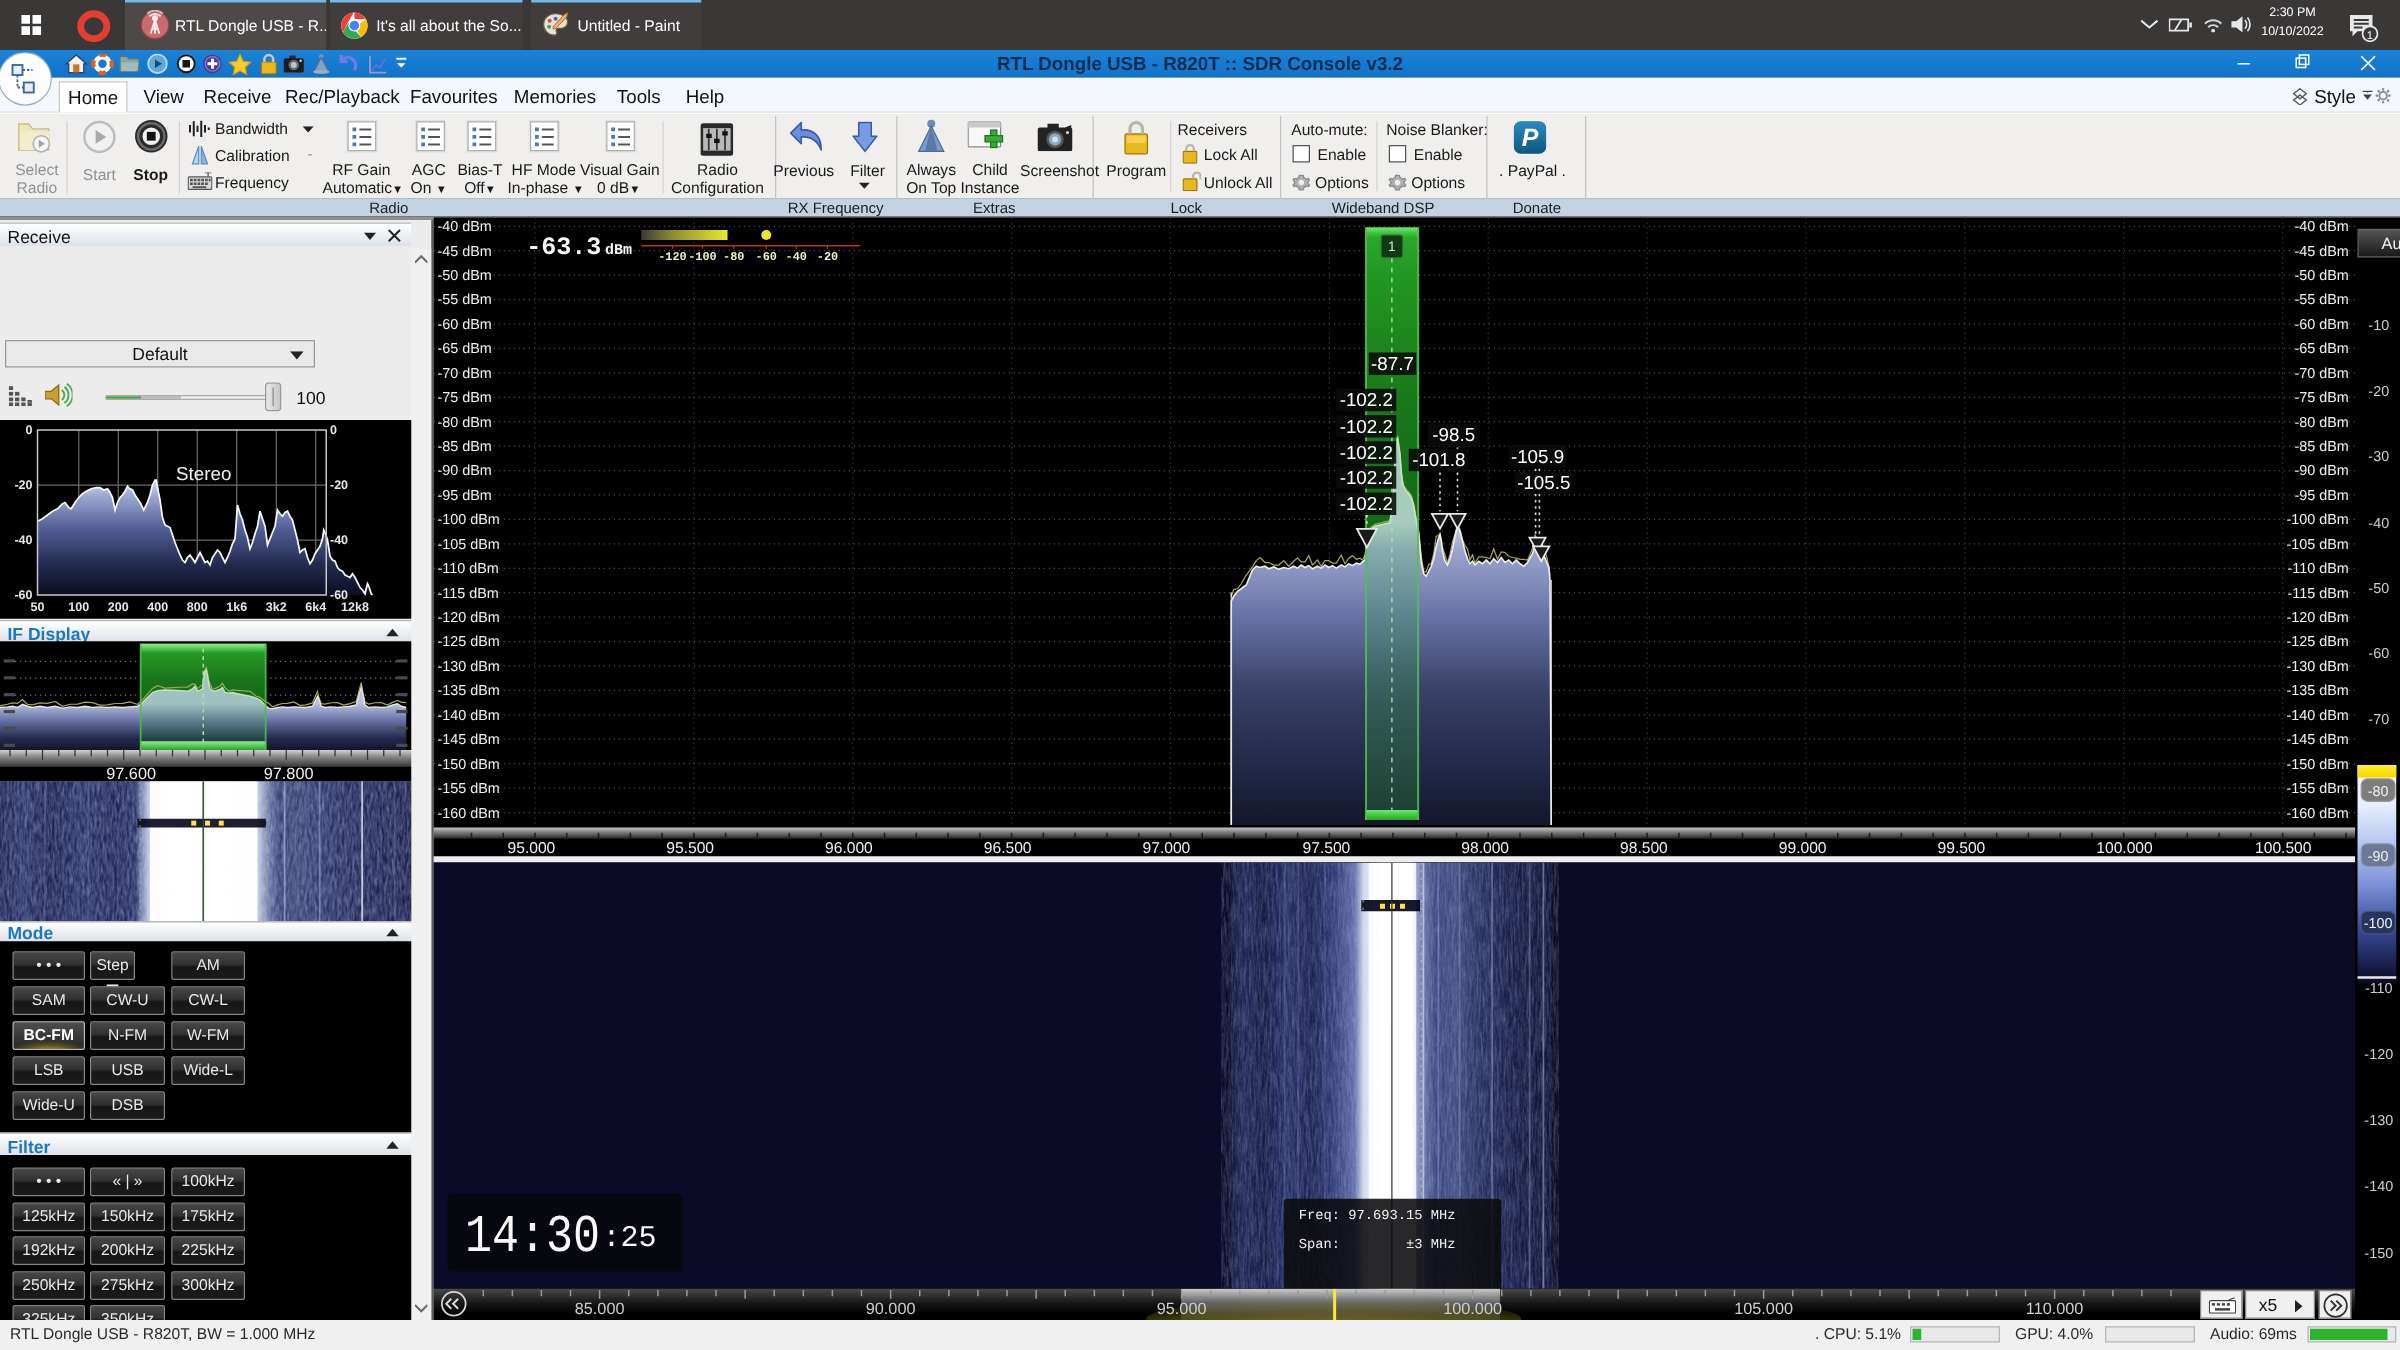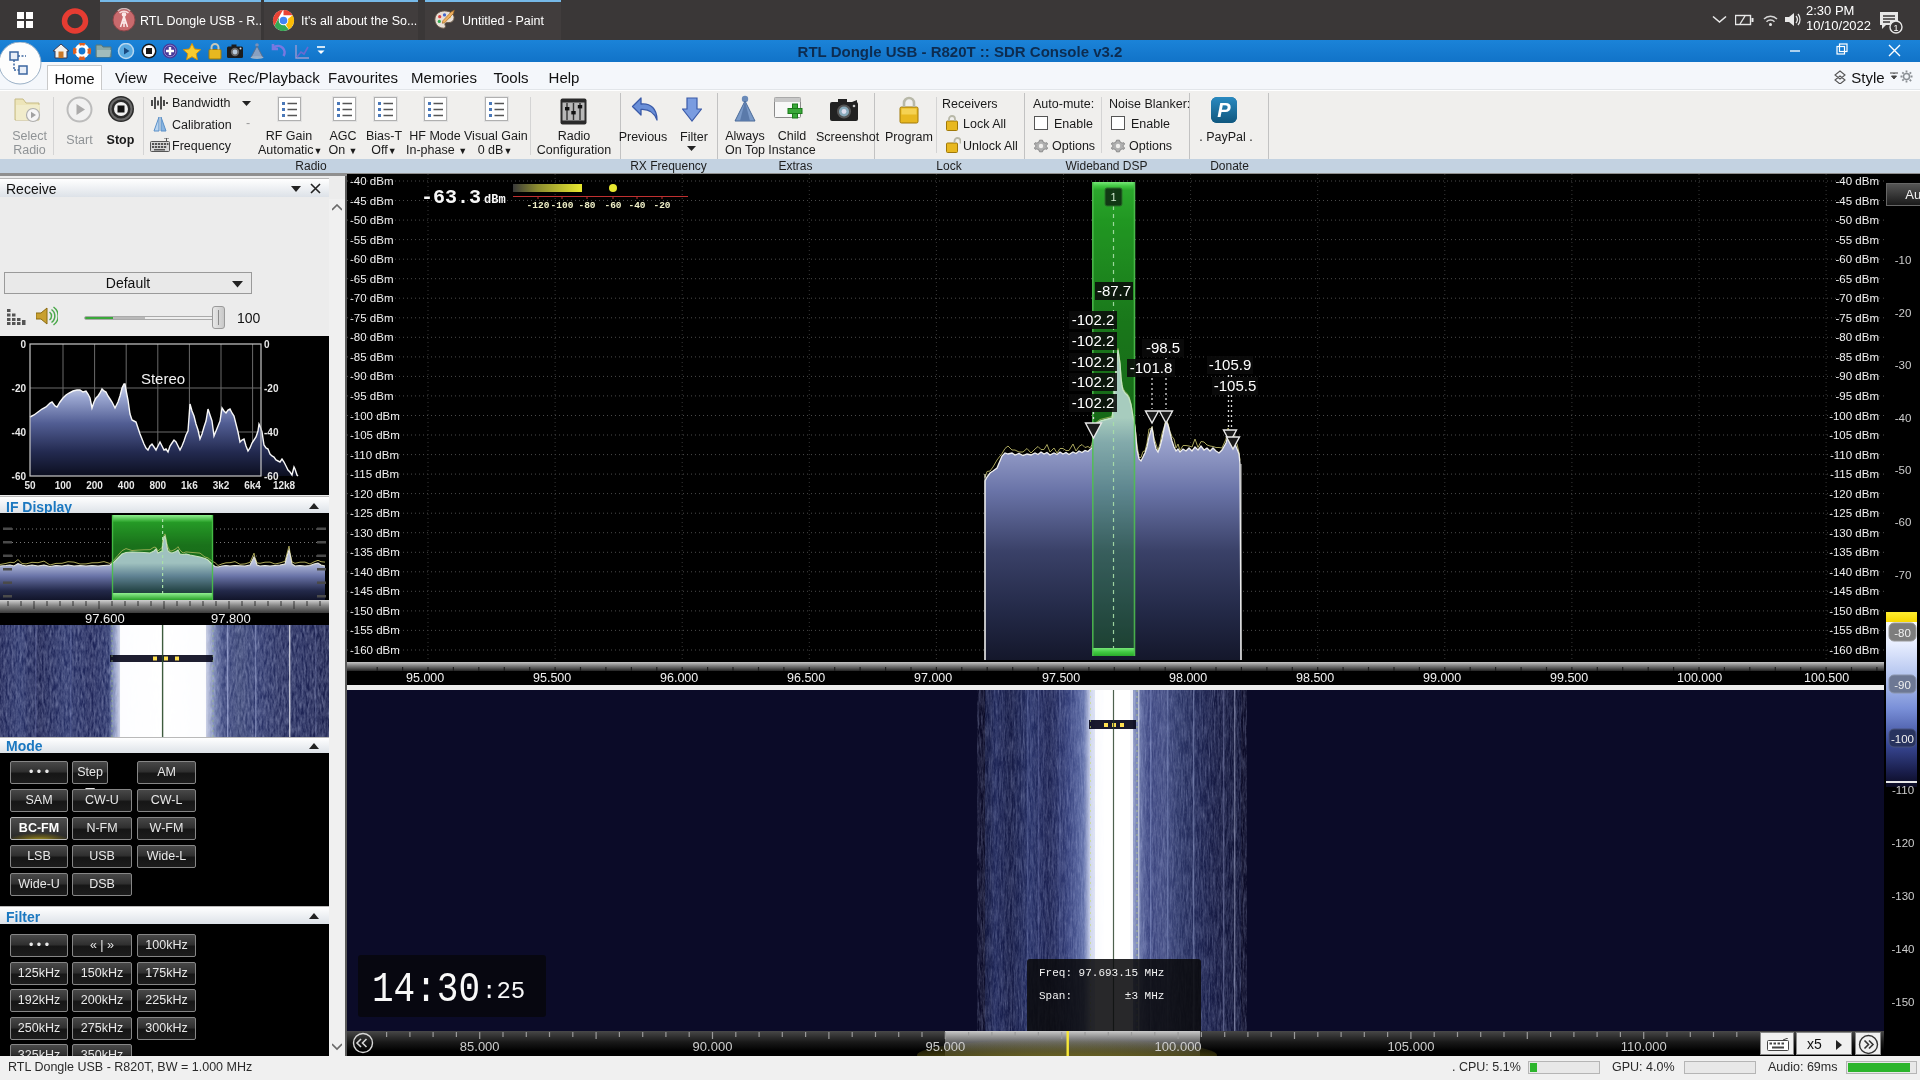--- a/index.html
+++ b/index.html
@@ -95,21 +95,21 @@
       <g fill="none" stroke="#e8e8e8" stroke-width="1.5">
         <path d="M2 6 a9 9 0 0 1 13 0" opacity=".9"></path>
         <path d="M4.5 8.8 a5.5 5.5 0 0 1 8 0" opacity=".9"></path>
       </g>
       <circle cx="8.5" cy="11.5" r="1.5" fill="#e8e8e8"></circle>
     </svg>
   <svg class="abs" style="left:1785px;top:12px" width="16" height="15">
       <path d="M0 5 h4 l5-4 v13 l-5-4 h-4 z" fill="#e8e8e8"></path>
       <path d="M11 4 a5.5 5.5 0 0 1 0 7 M13 2 a8.5 8.5 0 0 1 0 11" stroke="#e8e8e8" stroke-width="1.3" fill="none"></path>
     </svg>
-  <div class="abs" style="left:1806px;top:3px;width:56px;color:#fff;font-size:13px;line-height:15px">2:30 PM<br>10/10/2022</div>
+  <div class="abs" style="left:1806px;top:3px;width:56px;text-align:center;color:#fff;font-size:10px;line-height:15px">2:30 PM<br>10/10/2022</div>
   <svg class="abs" style="left:1878px;top:10px" width="25" height="24">
       <path d="M2 2 h18 v13 h-12 l-4 4 v-4 h-2 z" fill="#e8e8e8"></path>
       <g stroke="#3a3737" stroke-width="1.5">
         <path d="M5 6 h12 M5 9 h12 M5 12 h7"></path>
       </g>
       <circle cx="18" cy="17" r="6" fill="#3a3737" stroke="#e8e8e8" stroke-width="1.4"></circle>
       <text x="18" y="21" text-anchor="middle" font-size="9" fill="#fff" font-family="Liberation Sans">1</text>
     </svg>
 </div>
 

